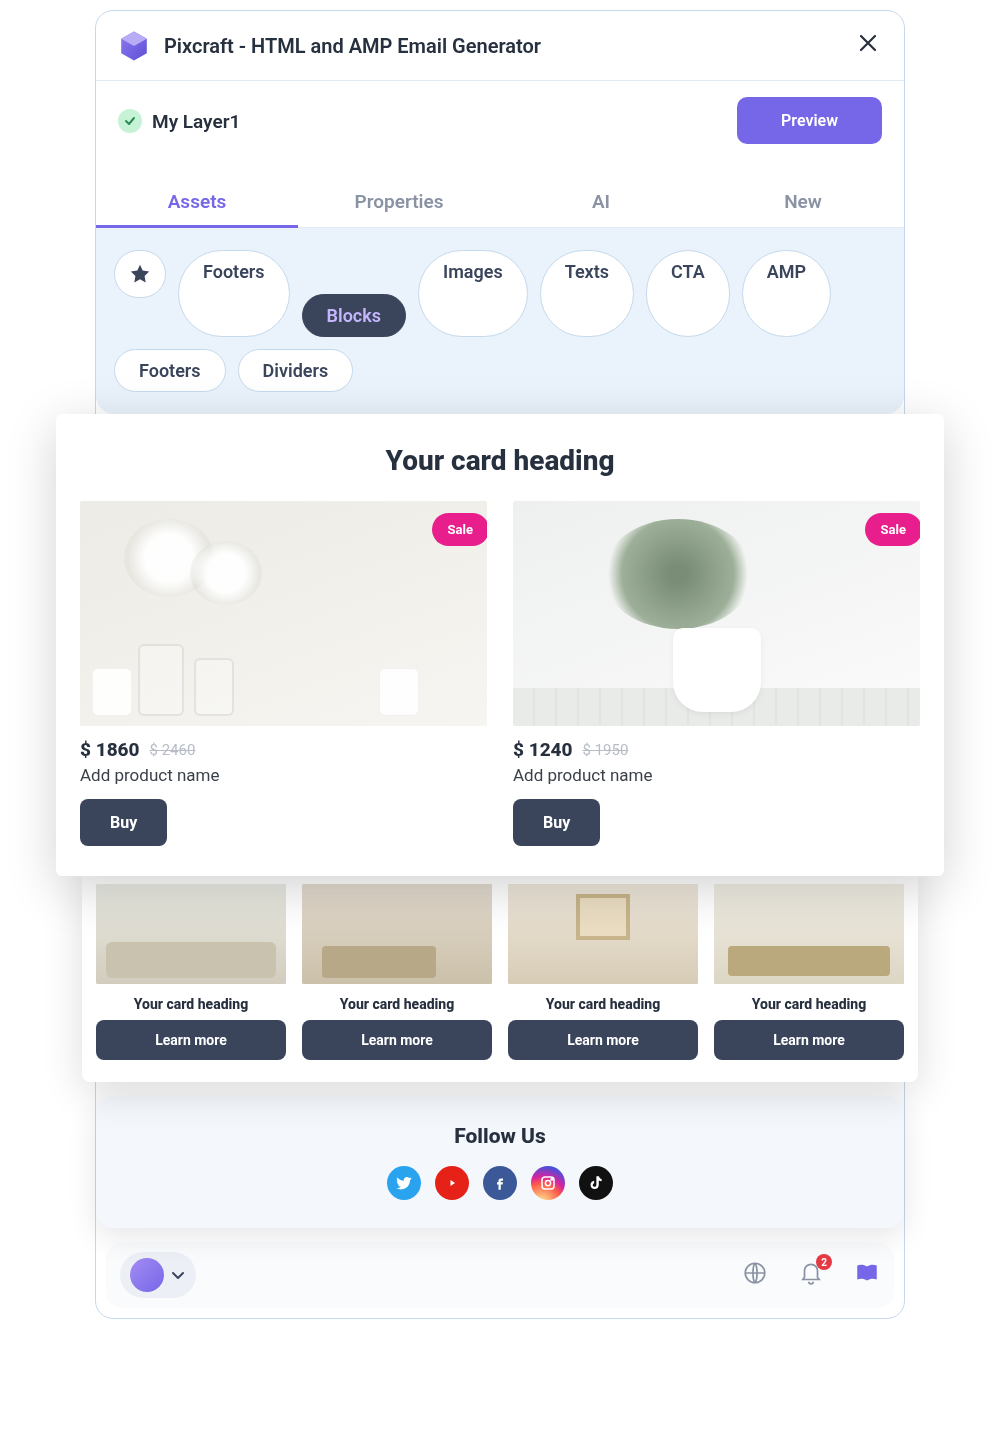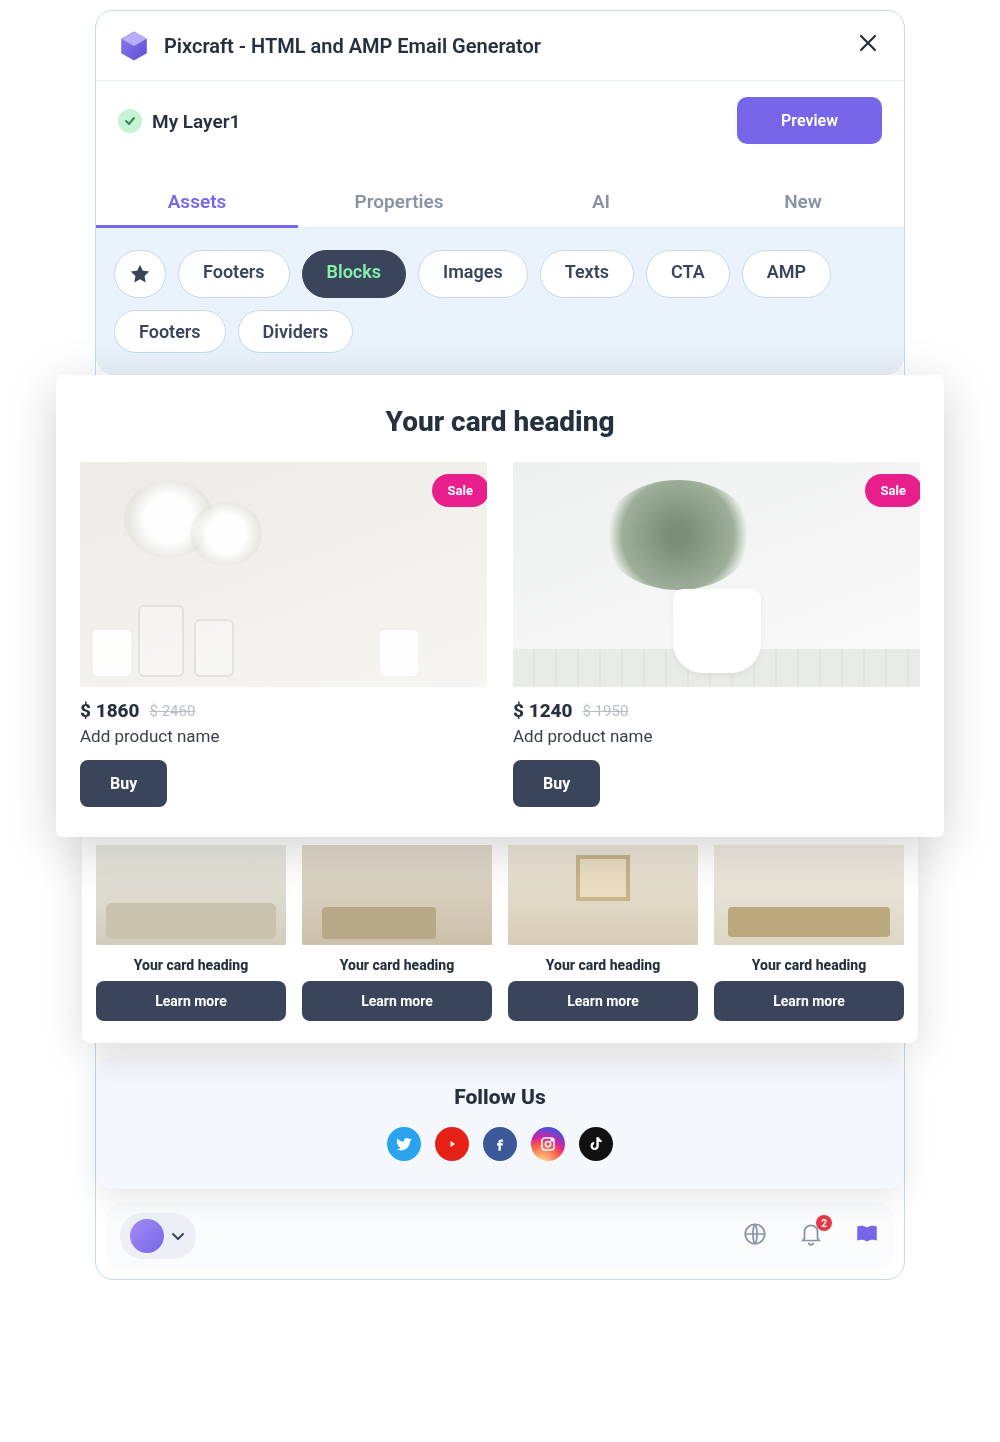--- a/index.html
+++ b/index.html
@@ -14,21 +14,21 @@
 .layer-left { display: flex; align-items: flex-end; gap: 10px; }
 .check-badge { width: 24px; height: 24px; border-radius: 50%; background: #c6f3d5; display: flex; align-items: center; justify-content: center; }
 .layer-name { font-size: 19px; font-weight: 600; color: #27303e; }
 .preview-btn { background: #7667e8; color: #fff; border: none; padding: 14px 44px; font-size: 16px; font-weight: 600; border-radius: 10px; cursor: pointer; }
 .tabs { display: flex; border-bottom: 1px solid #e1ecf5; margin-top: 32px; }
 .tab { flex: 1; text-align: center; padding: 14px 0; font-size: 19px; font-weight: 600; color: #8a93a4; cursor: pointer; position: relative; }
 .tab.active { color: #7667e8; }
 .tab.active::after { content: ''; position: absolute; bottom: -1px; left: 0; right: 0; height: 3px; background: #7667e8; }
 .filters { background: #eaf3fb; padding: 22px 18px; display: flex; flex-wrap: wrap; gap: 12px; border-bottom-left-radius: 18px; border-bottom-right-radius: 18px; }
 .filter-chip { background: #fff; border: 1px solid #c5d9ec; border-radius: 999px; padding: 10px 24px; font-size: 18px; font-weight: 600; color: #3a455c; cursor: pointer; }
-.filter-chip.active { background: #3a455c; color: #86efac; border-color: #3a455c; }
+.filter-chip.active { background: #3a455c; color: #c4b5fd; border-color: #3a455c; margin-top: 44px; }
 .star-chip { background: #fff; border: 1px solid #c5d9ec; border-radius: 999px; width: 52px; height: 48px; display: flex; align-items: center; justify-content: center; cursor: pointer; }
 .star-chip svg { width: 22px; height: 22px; }
 
 .card-panel { position: relative; margin: 0 -40px; background: #fff; box-shadow: 0 12px 50px rgba(0,0,0,0.18); border-radius: 6px; padding: 30px 24px; z-index: 20; }
 .card-heading { text-align: center; font-size: 28px; font-weight: 800; color: #27303e; margin-bottom: 24px; }
 .products { display: flex; gap: 26px; }
 .product { flex: 1; }
 .product-img { position: relative; width: 100%; height: 225px; background: linear-gradient(160deg, #ecebe5 0%, #f6f5f1 100%); border-radius: 2px; overflow: hidden; }
 .product-img.p2 { background: linear-gradient(160deg, #eef0ef 0%, #fafbfa 100%); }
 .sale-badge { position: absolute; top: 12px; right: -2px; background: #e81e8c; color: #fff; font-size: 13px; font-weight: 700; padding: 9px 16px; border-radius: 999px; }

